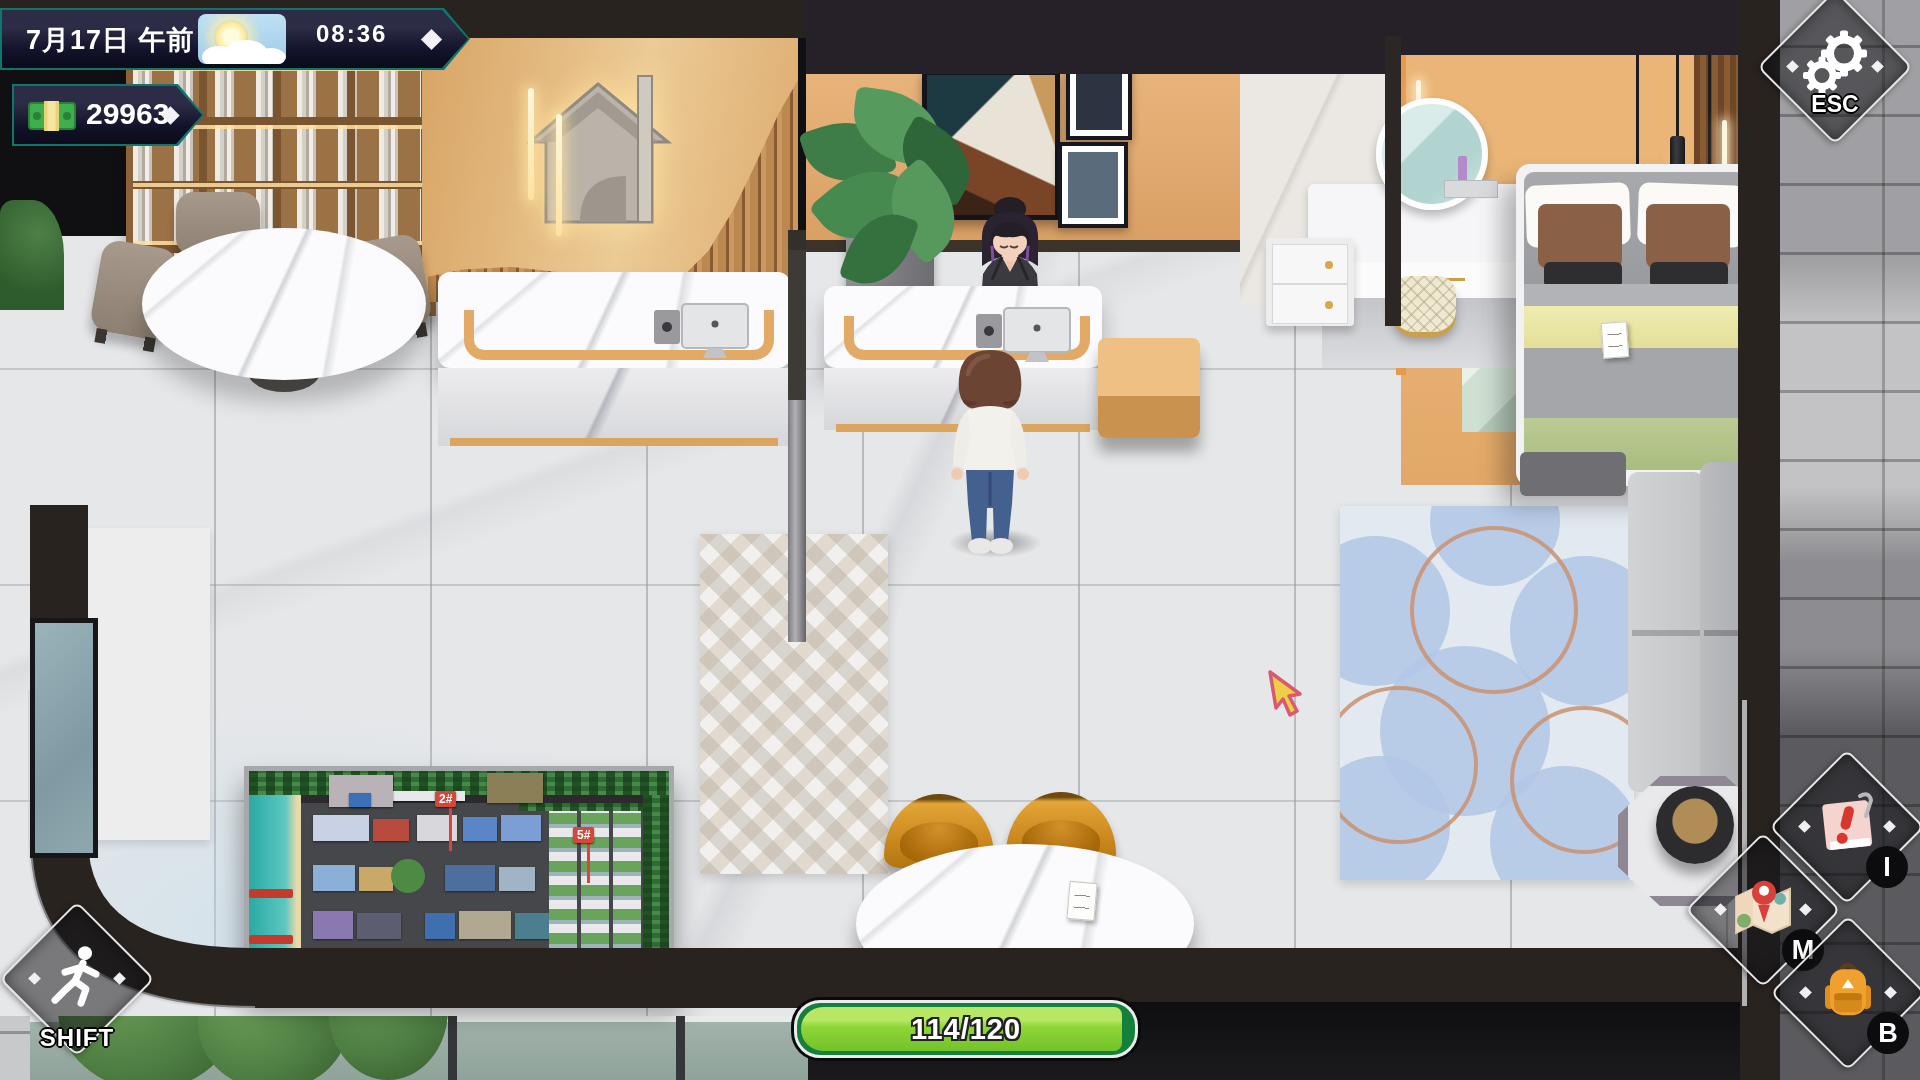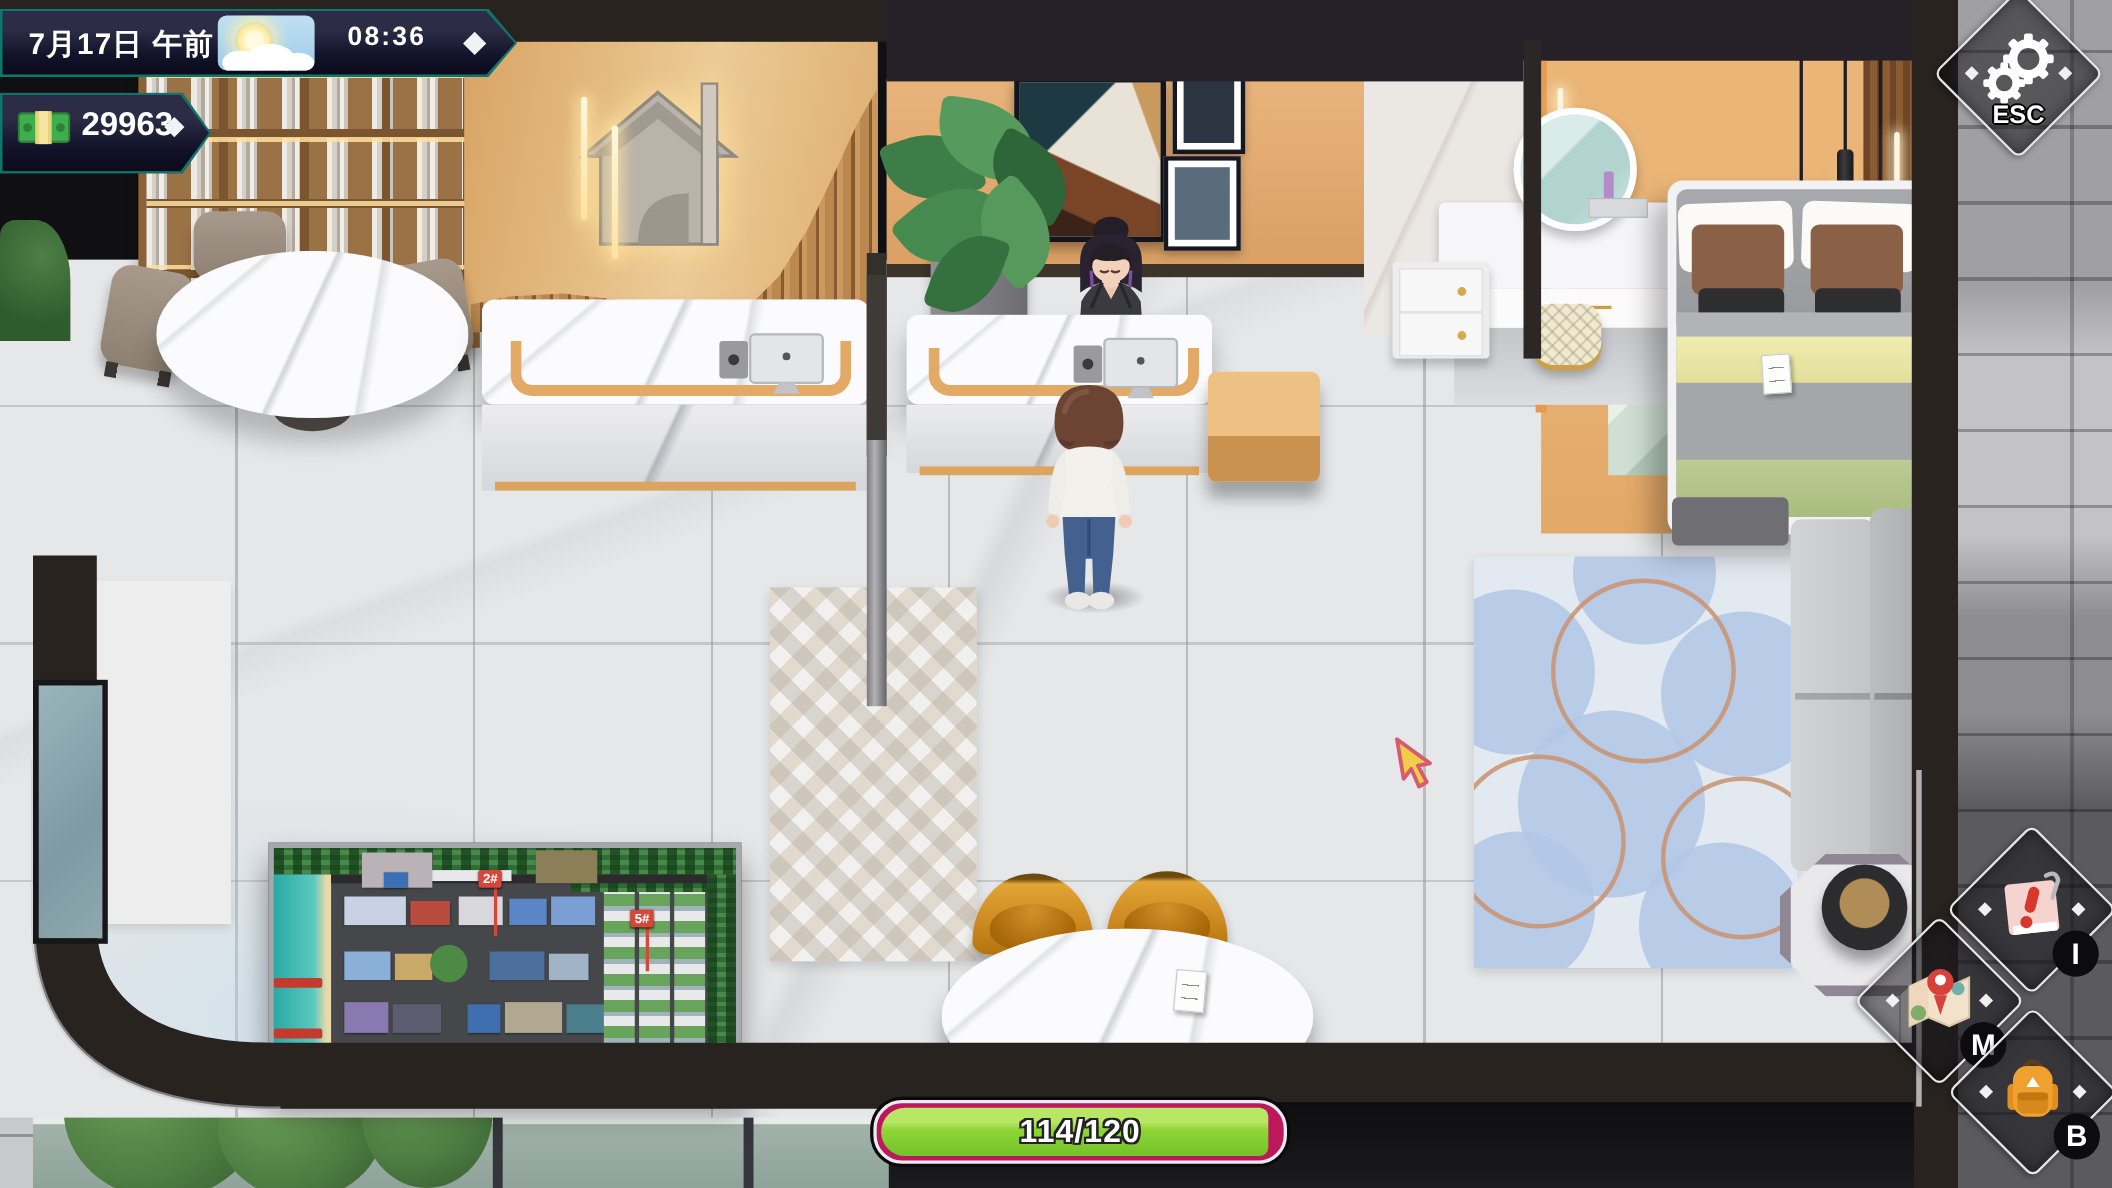--- a/index.html
+++ b/index.html
@@ -223,21 +223,21 @@
     background:rgba(22,22,24,.52);border:2px solid #e6e6e8;border-radius:8px;
     box-shadow:inset 0 0 14px rgba(0,0,0,.5),0 2px 6px rgba(0,0,0,.4);}
   .diamond-btn .side-d{position:absolute;top:50%;width:9px;height:9px;margin-top:-5px;
     background:#f0f0f2;transform:rotate(45deg);}
   .diamond-btn .glyph{position:absolute;left:50%;top:50%;transform:translate(-50%,-56%);}
   .btn-label{position:absolute;left:0;right:0;text-align:center;color:#fff;font-weight:bold;
     text-shadow:2px 0 0 #000,-2px 0 0 #000,0 2px 0 #000,0 -2px 0 #000,1px 1px 0 #000,-1px -1px 0 #000,1px -1px 0 #000,-1px 1px 0 #000;}
   .key-badge{position:absolute;width:42px;height:42px;border-radius:50%;background:#0c0c0e;
     color:#fff;font-size:27px;font-weight:bold;display:flex;align-items:center;justify-content:center;}
   .stamina{left:794px;top:1000px;width:338px;height:52px;border-radius:26px;
-    background:#be185d;border:3px solid #ececee;box-shadow:0 0 0 3px #0a0a0c;padding-left:32px;}
+    background:#15803d;border:3px solid #ececee;box-shadow:0 0 0 3px #0a0a0c;}
   .stamina .fill{position:absolute;left:4px;top:4px;bottom:4px;border-radius:22px 8px 8px 22px;
     background:linear-gradient(180deg,#b8e766 0 30%,#8fd636 45%,#72c22a);}
   .stamina .txt{position:absolute;inset:0;display:flex;align-items:center;justify-content:center;
     font-size:29px;font-weight:bold;color:#fff;letter-spacing:1px;
     text-shadow:2px 0 0 #222,-2px 0 0 #222,0 2px 0 #222,0 -2px 0 #222,2px 2px 0 #222,-2px -2px 0 #222,2px -2px 0 #222,-2px 2px 0 #222;}
 </style>
 </head>
 <body>
 
 <div class="stage">
@@ -488,21 +488,21 @@
     <div class="abs weather" style="left:198px;top:6px;width:88px;height:50px">
       <div class="sun"></div>
       <div class="cloud" style="left:4px;top:32px;width:34px;height:22px"></div>
       <div class="cloud" style="left:26px;top:26px;width:44px;height:28px"></div>
       <div class="cloud" style="left:58px;top:34px;width:30px;height:20px"></div>
     </div>
     <div class="abs hud-text" style="left:316px;top:12px;font-size:24px;letter-spacing:2px">08:36</div>
     <div class="abs mini-diamond" style="left:424px;top:24px"></div>
   </div>
 
-  <div class="abs pent pent-outer" style="left:0;top:84px;width:192px;height:74px;filter:drop-shadow(0 3px 4px rgba(0,0,0,.5))">
+  <div class="abs pent pent-outer" style="left:12px;top:84px;width:192px;height:62px;filter:drop-shadow(0 3px 4px rgba(0,0,0,.5))">
     <div class="pent pent-inner"></div>
     <svg class="abs" style="left:16px;top:16px" width="48" height="32" viewBox="0 0 48 32">
       <rect x="1" y="3" width="46" height="26" rx="3" fill="#3fae4c" stroke="#2c8038" stroke-width="2"></rect>
       <rect x="16" y="1" width="15" height="30" fill="#e8d37a"></rect>
       <rect x="19.5" y="1" width="8" height="30" fill="#f4e6a0"></rect>
       <circle cx="9" cy="16" r="4" fill="#2c8038"></circle>
         <circle cx="39" cy="16" r="4" fill="#2c8038"></circle>
     </svg>
     <div class="abs hud-text" style="left:74px;top:13px;font-size:30px">29963</div>
     <div class="abs mini-diamond" style="left:152px;top:25px;width:13px;height:13px"></div>
@@ -535,20 +535,35 @@
             <rect x="-3.5" y="-19" width="7" height="9" rx="2" transform="rotate(135)"></rect>
           <rect x="-3.5" y="-19" width="7" height="9" rx="2" transform="rotate(225)"></rect>
             <rect x="-3.5" y="-19" width="7" height="9" rx="2" transform="rotate(315)"></rect>
           <circle r="11" fill="none" stroke="#fff" stroke-width="7"></circle>
         </g>
       </g>
     </svg>
     <div class="btn-label" style="bottom:24px;font-size:23px">ESC</div>
   </div>
 
+  <div class="diamond-btn" style="left:2px;top:904px">
+    <div class="plate"></div>
+    <div class="side-d" style="left:28px"></div>
+      <div class="side-d" style="right:28px"></div>
+    <svg class="glyph" width="64" height="64" viewBox="0 0 64 64">
+      <circle cx="40" cy="10" r="7" fill="#fff"></circle>
+      <g stroke="#fff" stroke-width="7" fill="none" stroke-linecap="round" stroke-linejoin="round">
+        <path d="M38 20 L30 38"></path>
+        <path d="M37 24 L20 29 M37 24 L51 31"></path>
+        <path d="M30 38 L41 46 L36 60"></path>
+        <path d="M30 38 L19 48 L10 57"></path>
+      </g>
+    </svg>
+    <div class="btn-label" style="bottom:2px;font-size:24px;letter-spacing:1px">SHIFT</div>
+  </div>
 
   <div class="diamond-btn" style="left:1772px;top:752px">
     <div class="plate"></div>
     <div class="side-d" style="left:28px"></div>
       <div class="side-d" style="right:28px"></div>
     <svg class="glyph" width="66" height="66" viewBox="0 0 66 66">
       <g transform="rotate(-6 33 33)">
         <rect x="10" y="12" width="46" height="46" rx="4" fill="#f5d3cf"></rect>
         <rect x="14" y="50" width="40" height="8" fill="#fff"></rect>
       </g>

